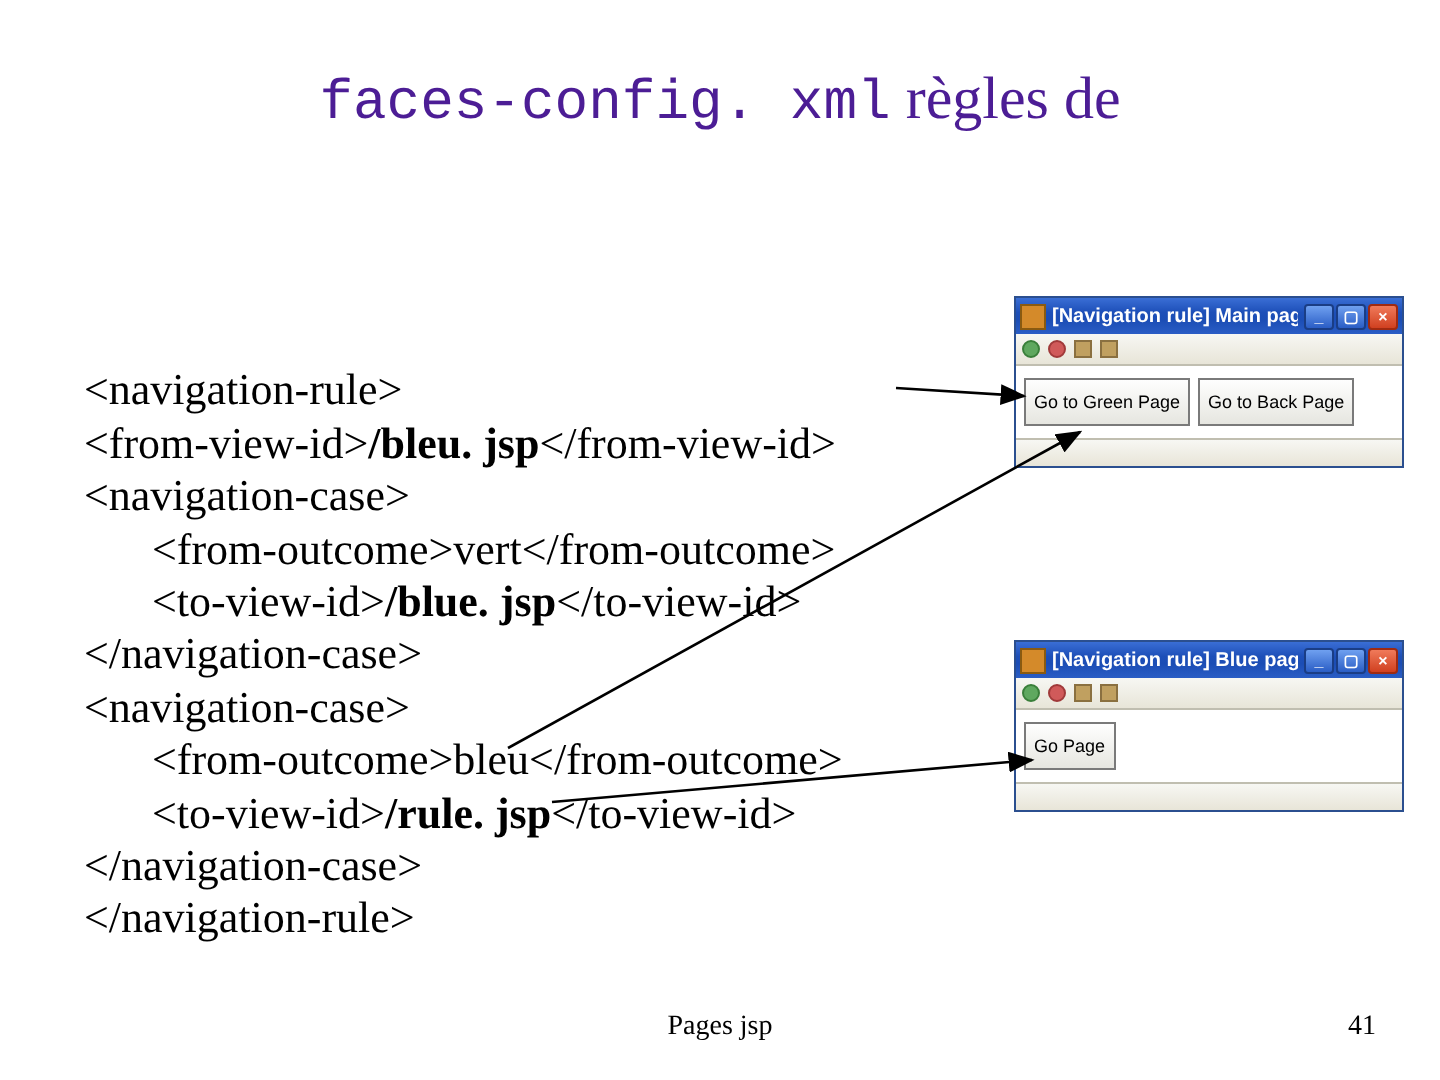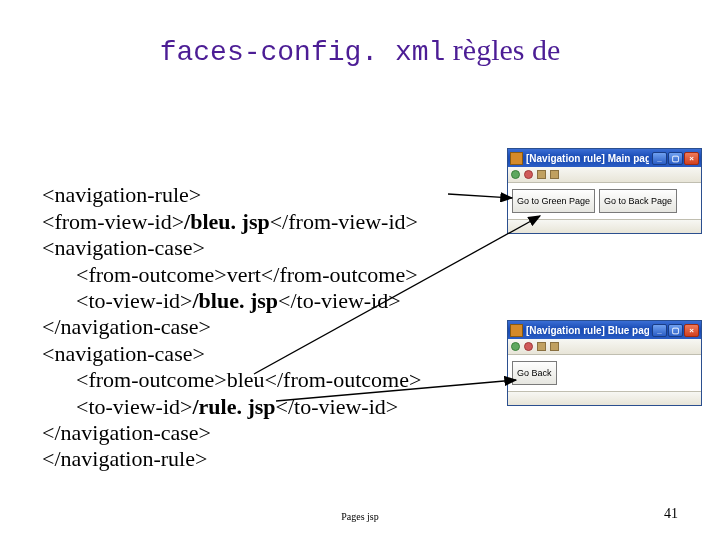--- a/index.html
+++ b/index.html
@@ -31,26 +31,26 @@
     color: #000;
     white-space: pre;
   }
   .code-block b { font-weight: bold; }
   .indent { display: inline-block; width: 34px; }
   .footer-center {
     position: absolute;
     bottom: 18px;
     left: 50%;
     transform: translateX(-50%);
-    font-size: 10px;
+    font-size: 14px;
   }
   .footer-right {
     position: absolute;
     bottom: 18px;
-    right: 42px;
+    right: 32px;
     font-size: 14px;
   }
   
   .win {
     position: absolute;
     border: 1px solid #2b4f8f;
     background: #fff;
     box-shadow: 0 0 0 1px #8ba8d6 inset;
     font-family: Tahoma, Arial, sans-serif;
     font-size: 10px;
@@ -184,21 +184,21 @@
       <span class="win-btn close">×</span>
     </div>
   </div>
   <div class="win-toolbar">
     <span class="tb-dot"></span>
     <span class="tb-dot red"></span>
     <span class="tb-sq"></span>
     <span class="tb-sq"></span>
   </div>
   <div class="win-body">
-    <span class="page-btn">Go Back</span>
+    <span class="page-btn">Go Page</span>
   </div>
   <div class="win-status"></div>
 </div>
 
 <svg class="arrows">
   <defs>
     <marker id="ah" markerWidth="10" markerHeight="8" refX="9" refY="4" orient="auto">
       <path d="M0,0 L10,4 L0,8 Z" fill="#000"></path>
     </marker>
   </defs>

